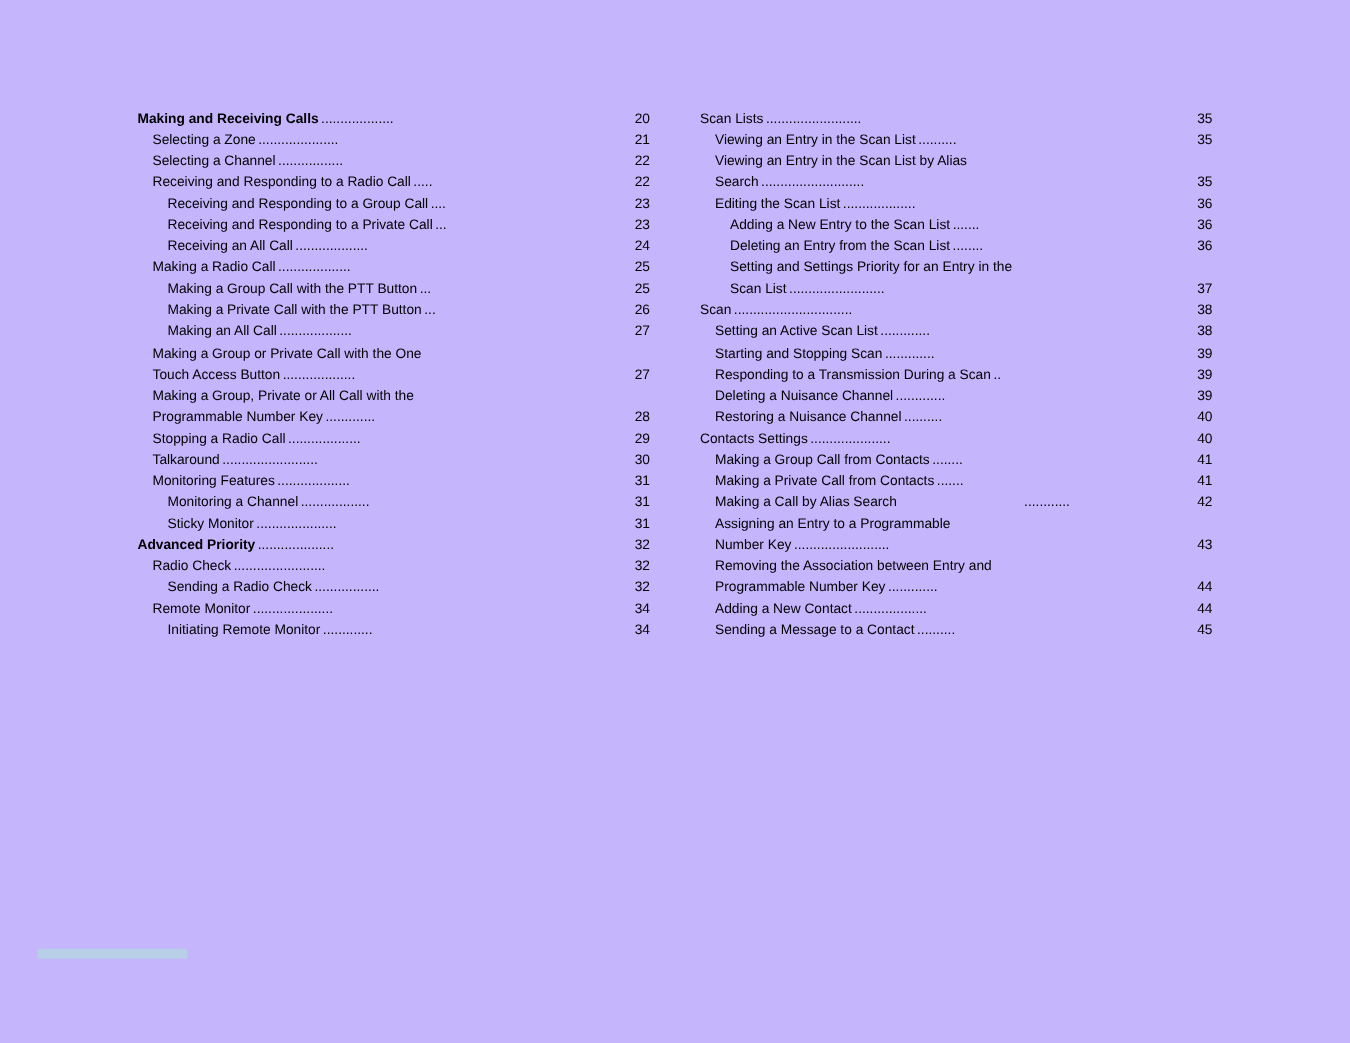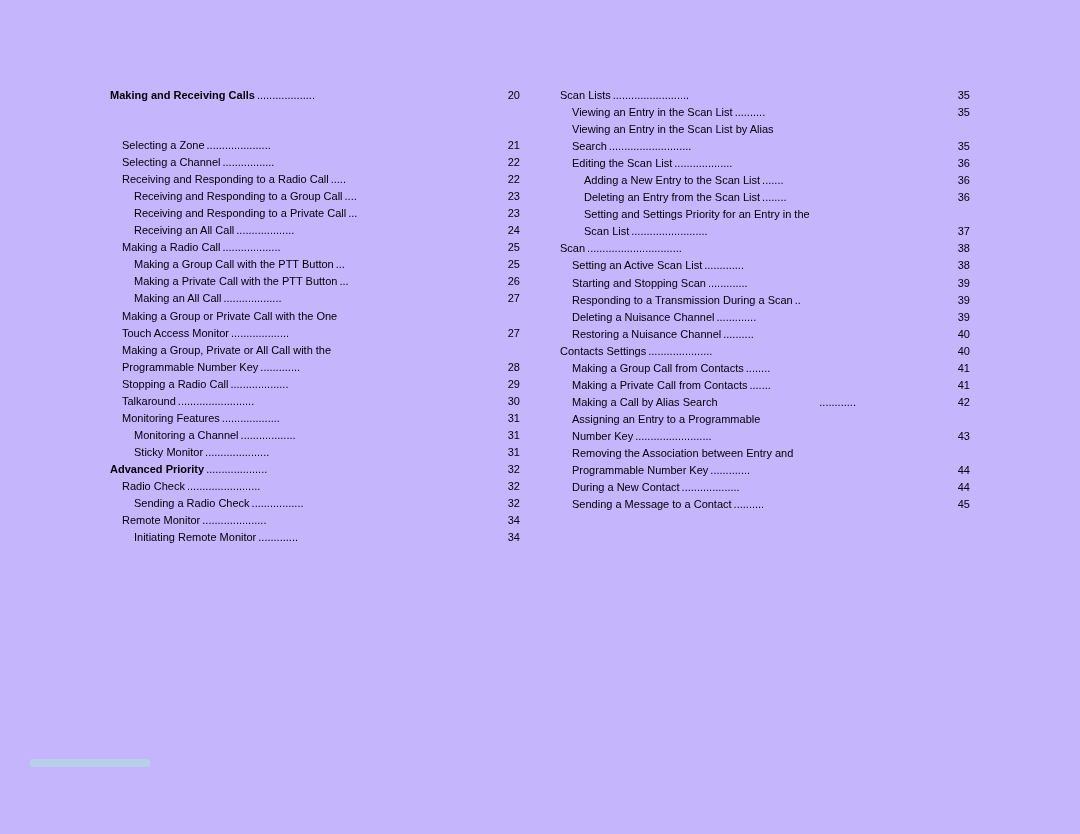--- a/index.html
+++ b/index.html
@@ -101,21 +101,21 @@
     <span class="roman-numeral"></span>
     <span class="english-badge"></span>
     <div class="content-area">
       <div class="toc-columns">
         <div class="toc-left" id="left-col">
             <div style="display: flex; align-items: baseline; white-space: nowrap;">
               <span style="padding-left: 0px; font-weight: bold;">Making and Receiving Calls</span>
               <span style="flex: 1 1 0%; margin: 0px 2px; overflow: hidden;"> ................... </span>
               <span style="white-space: nowrap;">20</span>
             </div>
-            <div style="display: flex; align-items: baseline; white-space: nowrap; margin-top: 33px;">
+            <div style="display: flex; align-items: baseline; white-space: nowrap;">
               <span style="padding-left: 12px;">Selecting a Zone</span>
               <span style="flex: 1 1 0%; margin: 0px 2px; overflow: hidden;"> ..................... </span>
               <span style="white-space: nowrap;">21</span>
             </div>
             <div style="display: flex; align-items: baseline; white-space: nowrap;">
               <span style="padding-left: 12px;">Selecting a Channel</span>
               <span style="flex: 1 1 0%; margin: 0px 2px; overflow: hidden;"> ................. </span>
               <span style="white-space: nowrap;">22</span>
             </div>
             <div style="display: flex; align-items: baseline; white-space: nowrap;">
@@ -156,21 +156,21 @@
             <div style="display: flex; align-items: baseline; white-space: nowrap;">
               <span style="padding-left: 24px;">Making an All Call</span>
               <span style="flex: 1 1 0%; margin: 0px 2px; overflow: hidden;"> ................... </span>
               <span style="white-space: nowrap;">27</span>
             </div>
             <div style="display: flex; align-items: baseline; white-space: nowrap;">
               <span style="padding-left: 12px;">Making a Group or Private Call with the One</span>
               <span style="flex: 1 1 0%;"></span>
             </div>
             <div style="display: flex; align-items: baseline; white-space: nowrap;">
-              <span style="padding-left: 12px;">Touch Access Monitor</span>
+              <span style="padding-left: 12px;">Touch Access Button</span>
               <span style="flex: 1 1 0%; margin: 0px 2px; overflow: hidden;"> ................... </span>
               <span style="white-space: nowrap;">27</span>
             </div>
             <div style="display: flex; align-items: baseline; white-space: nowrap;">
               <span style="padding-left: 12px;">Making a Group, Private or All Call with the</span>
               <span style="flex: 1 1 0%;"></span>
             </div>
             <div style="display: flex; align-items: baseline; white-space: nowrap;">
               <span style="padding-left: 12px;">Programmable Number Key</span>
               <span style="flex: 1 1 0%; margin: 0px 2px; overflow: hidden;"> ............. </span>
@@ -333,21 +333,21 @@
             <div style="display: flex; align-items: baseline; white-space: nowrap;">
               <span style="padding-left: 12px;">Removing the Association between Entry and</span>
               <span style="flex: 1 1 0%;"></span>
             </div>
             <div style="display: flex; align-items: baseline; white-space: nowrap;">
               <span style="padding-left: 12px;">Programmable Number Key</span>
               <span style="flex: 1 1 0%; margin: 0px 2px; overflow: hidden;"> ............. </span>
               <span style="white-space: nowrap;">44</span>
             </div>
             <div style="display: flex; align-items: baseline; white-space: nowrap;">
-              <span style="padding-left: 12px;">During a New Contact</span>
+              <span style="padding-left: 12px;">Adding a New Contact</span>
               <span style="flex: 1 1 0%; margin: 0px 2px; overflow: hidden;"> ................... </span>
               <span style="white-space: nowrap;">44</span>
             </div>
             <div style="display: flex; align-items: baseline; white-space: nowrap;">
               <span style="padding-left: 12px;">Sending a Message to a Contact</span>
               <span style="flex: 1 1 0%; margin: 0px 2px; overflow: hidden;"> .......... </span>
               <span style="white-space: nowrap;">45</span>
             </div>
           </div>
       </div>

